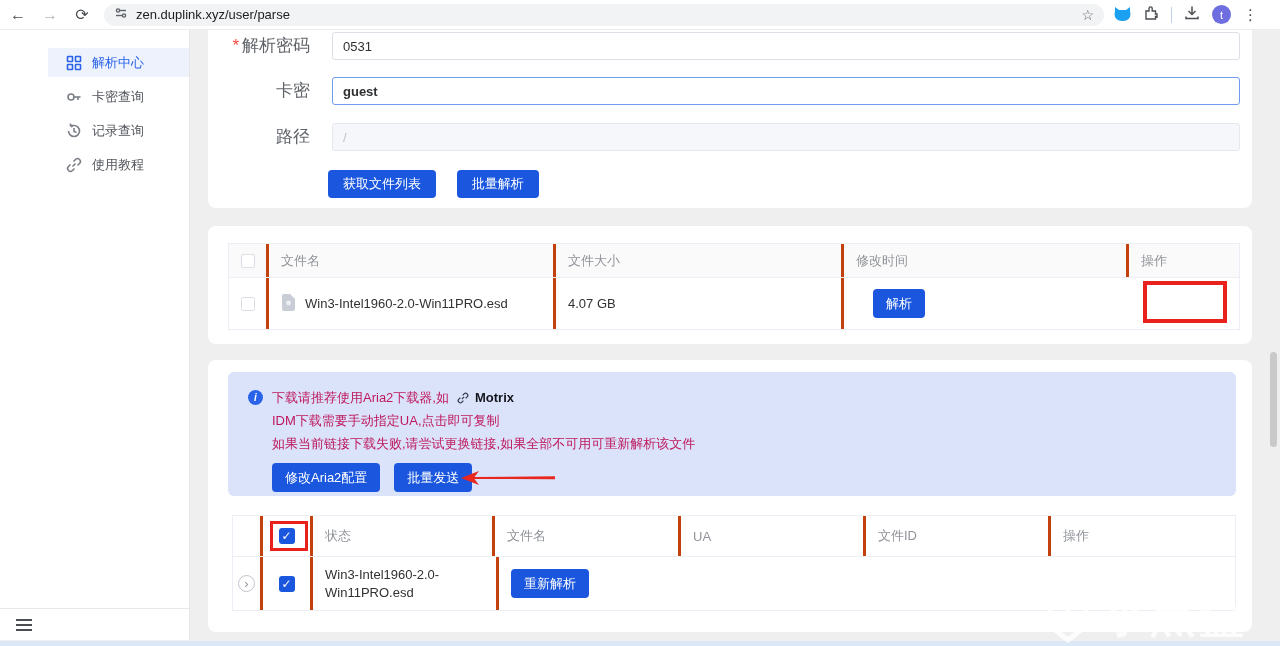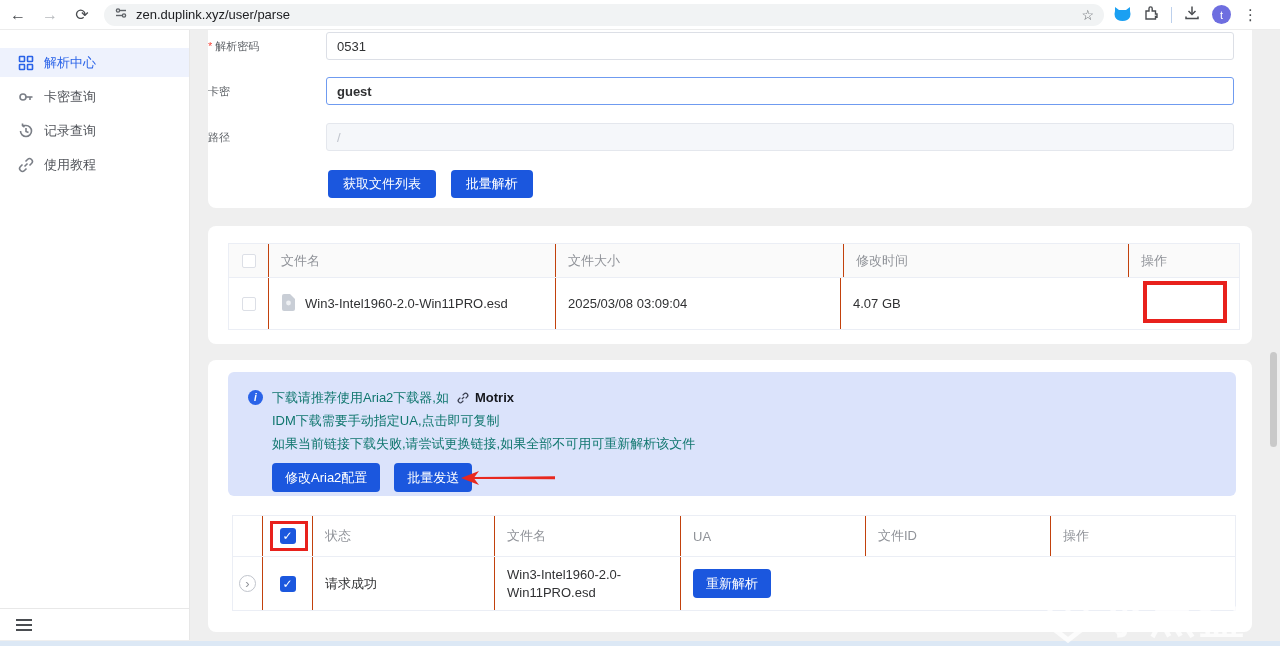--- a/index.html
+++ b/index.html
@@ -15,66 +15,66 @@
   .url-text { color:#202124; font-size:13px; margin-left:8px; flex:1; }
   .pill-star { color:#5f6368; font-size:14px; }
   .chrome-right { display:flex; align-items:center; margin-left:10px; gap:12px; }
   .chrome-sep { width:1px; height:16px; background:#bcd0ec; }
   .avatar { width:19px; height:19px; border-radius:50%; background:#6e6ee0; color:#fff; font-size:11px; display:flex; align-items:center; justify-content:center; }
   .kebab { color:#4a4d51; font-size:15px; letter-spacing:0; margin-right:6px; }
 
   
   .page { position:absolute; top:30px; left:0; width:1280px; height:616px; background:#efefef; }
 
-  .sidebar { position:absolute; left:0; top:0; width:190px; height:610px; background:#fff; border-right:1px solid #e7e7e7; }
+  .sidebar { position:absolute; left:0; top:0; width:190px; height:610px; background:#fff; border-right:1px solid #e7e7e7;padding-left:48px; }
   .side-item { display:flex; align-items:center; gap:10px; height:29px; margin-top:5px; padding-left:17px; color:#53565c; cursor:pointer; }
   .side-item:first-child { margin-top:18px; }
   .side-item.active { background:#eef2fd; color:#2a63e8; }
   .side-item .sicon { width:17px; height:17px; display:flex; align-items:center; justify-content:center; }
   .side-item svg { stroke:#7b7f87; }
   .side-item.active svg { stroke:#2a63e8; }
   .side-footer { position:absolute; bottom:0; left:0; width:100%; height:32px; border-top:1px solid #e8e8e8; display:flex; align-items:center; padding-left:16px; }
   .hamburger { width:16px; display:flex; flex-direction:column; gap:3px; }
   .hamburger i { display:block; height:2px; background:#4a4d51; }
 
   .content { position:absolute; left:190px; top:0; width:1090px; height:616px; }
   .card { position:absolute; left:18px; width:1044px; background:#fff; border-radius:8px; }
   .card1 { top:0; height:178px; border-radius:0 0 8px 8px; }
   .card2 { top:196px; height:118px; }
   .card3 { top:330px; height:272px; }
 
   
   .frow { position:absolute; left:0; width:100%; height:28px; }
-  .flabel { position:absolute; left:0; width:102px; line-height:28px; color:#5f6368; font-size:11px; }
+  .flabel { position:absolute; left:0; width:102px; text-align:right; line-height:28px; color:#5f6368; font-size:17px; }
   .req { color:#f5493d; margin-right:3px; }
-  .finput { position:absolute; left:118px; width:908px; height:28px; border:1px solid #dcdfe6; border-radius:3px; padding:0 10px; font-size:13px; color:#303133; background:#fff; font-family:inherit; }
+  .finput { position:absolute; left:124px; width:908px; height:28px; border:1px solid #dcdfe6; border-radius:3px; padding:0 10px; font-size:13px; color:#303133; background:#fff; font-family:inherit; }
   .finput.focused { border-color:#6f9bf0;font-weight:bold; }
   .finput.disabled { background:#f5f7fa; border-color:#e4e7ed; color:#c0c4cc; }
   .btn { display:inline-block; background:#1b57de; color:#fff; border:none; border-radius:4px; font-size:13px; height:28px; padding:0 15px; cursor:pointer; font-family:inherit; }
 
   
   .tbl { position:absolute; border:1px solid #ebeef5; border-bottom:none; }
   .trow { display:flex; border-bottom:1px solid #ebeef5; background:#fff; }
   .trow.head1 { background:#fafafa; }
-  .tcell { border-right:1px solid #c2410c; display:flex; align-items:center; padding:0 12px; color:#303133; font-size:13px; overflow:hidden; }
+  .tcell { border-right:3px solid #c2410c; display:flex; align-items:center; padding:0 12px; color:#303133; font-size:13px; overflow:hidden; }
   .tcell:last-child { border-right:none; }
   .tcell.hd { color:#909399; }
   .tcell.cbx { justify-content:center; padding:0; }
 
   .checkbox { width:14px; height:14px; border:1px solid #dcdfe6; border-radius:2px; background:#fff; }
   .checkbox.checked { width:16px; height:16px; border:none; border-radius:3px; background:#1b57de; color:#fff; font-size:12px; display:flex; align-items:center; justify-content:center; }
   .expand-circle { width:17px; height:17px; border:1px solid #c0c4cc; border-radius:50%; color:#909399; font-size:13px; display:flex; align-items:center; justify-content:center; line-height:1; padding-bottom:1px; }
 
   .hl-red { position:absolute; border:4px solid #e8211c; z-index:5; }
   .hl-red.thin { border-width:3px; }
 
   
   .alert { position:absolute; left:20px; top:12px; width:1008px; height:124px; background:#dbe3fb; border-radius:6px; padding:14px 18px 0 20px; color:#3a3f51; }
   .alert-line { display:flex; align-items:center; line-height:23px; font-size:13px; }
-  .alert-line .txt { color:#0f766e; }
+  .alert-line .txt { color:#be185d; }
   .info-badge { width:15px; height:15px; border-radius:50%; background:#2a63e8; color:#fff; font-size:10px; font-style:italic; display:inline-flex; align-items:center; justify-content:center; margin-right:9px; font-weight:bold; }
   .alert-sub { margin-left:24px; }
   .motrix { color:#14161c; font-weight:bold; margin-left:4px; }
   .chain { margin:0 2px 0 8px; display:inline-flex; }
   .alert-btns { margin-top:8px; margin-left:24px; display:flex; gap:14px; align-items:center; position:relative; }
   .red-arrow { position:absolute; left:188px; top:7px; }
 
   .action-btn { background:#1b57de; color:#fff; border:none; border-radius:4px; height:29px; padding:0 13px; font-size:13px; cursor:pointer; font-family:inherit; }
 
   .filename-wrap { line-height:18px; word-break:break-word; }
@@ -196,21 +196,21 @@
         <div class="frow" style="top:47px;">
           <div class="flabel">卡密</div>
           <input class="finput focused" value="guest" style="">
         </div>
         <div class="frow" style="top:93px;">
           <div class="flabel">路径</div>
           <input class="finput disabled" disabled="" value="/" style="">
         </div>
         <div class="frow" style="top:140px; left:120px;">
           <button class="btn">获取文件列表</button>
-          <button class="btn" style="margin-left:11px;text-align:center;">批量解析</button>
+          <button class="btn" style="margin-left:17px;text-align:center;">批量解析</button>
         </div>
       </div>
 
       <div class="card card2">
         <div class="tbl" style="left:20px; top:17px; width:1012px;">
           <div class="trow head1" style="height:34px;">
             <div class="tcell cbx" style="width:40px;">
                 <span class="checkbox"></span>
               </div>
             <div class="tcell hd" style="width:287px;">文件名</div>
@@ -224,22 +224,24 @@
               </div>
             <div class="tcell" style="width:287px; gap:9px;">
               <span>
                 <svg width="15" height="17" viewBox="0 0 15 17">
                     <path d="M1 2 A2 2 0 0 1 3 0 L9 0 L14 5 L14 15 A2 2 0 0 1 12 17 L3 17 A2 2 0 0 1 1 15 Z" fill="#c9ced6"></path>
                     <circle cx="7.5" cy="9" r="2.4" fill="#eef0f3"></circle>
                   </svg>
               </span>
               <span>Win3-Intel1960-2.0-Win11PRO.esd</span>
             </div>
-            <div class="tcell" style="width:285px;">2025/03/08 03:09:04</div>
             <div class="tcell" style="width:288px;">4.07 GB</div>
+            <div class="tcell" style="width:110px; justify-content:center;">
+              <button class="action-btn">解析</button>
+            </div>
           </div>
         </div>
         <div class="hl-red" style="left:935px; top:55px; width:84px; height:42px;"></div>
       </div>
 
       <div class="card card3">
         <div class="alert">
           <div class="alert-line">
             <span class="info-badge">i</span>
             <span class="txt">下载请推荐使用Aria2下载器,如</span>
@@ -281,21 +283,20 @@
             <div class="tcell hd" style="width:185px;">文件ID</div>
             <div class="tcell hd" style="width:184px;">操作</div>
           </div>
           <div class="trow" style="height:54px;">
             <div class="tcell cbx" style="width:30px;">
               <span class="expand-circle">›</span>
             </div>
             <div class="tcell cbx" style="width:50px;">
                 <span class="checkbox checked">✓</span>
               </div>
-            <div class="tcell" style="width:182px;">请求成功</div>
             <div class="tcell" style="width:186px;">
               <span class="filename-wrap">Win3-Intel1960-2.0-Win11PRO.esd</span>
             </div>
             <div class="tcell" style="width:184px;">
               <button class="action-btn">重新解析</button>
             </div>
           </div>
         </div>
         <div class="hl-red thin" style="left:62px; top:161px; width:38px; height:30px;"></div>
       </div>

